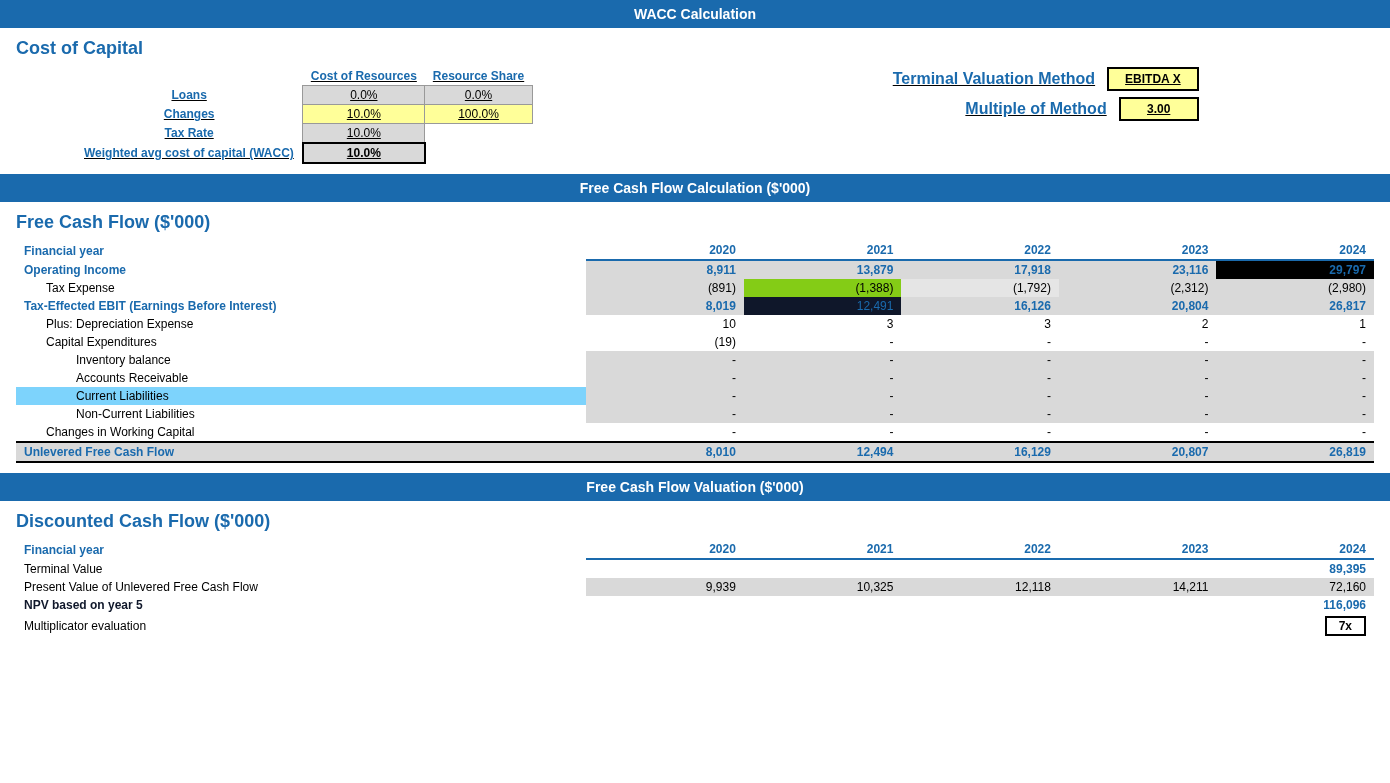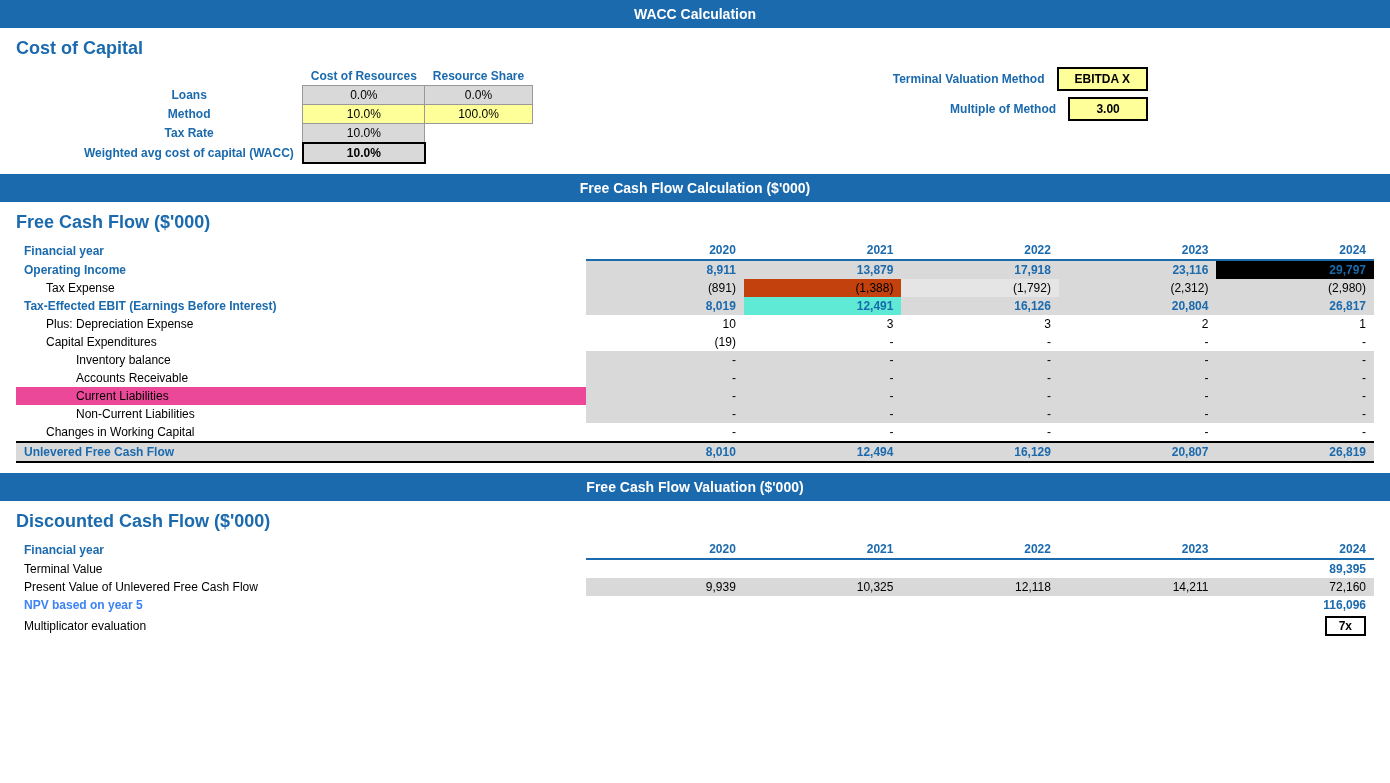--- a/index.html
+++ b/index.html
@@ -28,20 +28,21 @@
       font-size: 18px;
       font-weight: bold;
       color: #1a6aad;
       margin-bottom: 8px;
     }
     
     .cost-of-capital-layout {
       display: flex;
       align-items: flex-start;
       gap: 40px;
+      text-decoration: underline;
     }
     .cost-table {
       margin-left: 60px;
     }
     .cost-table table {
       border-collapse: collapse;
     }
     .cost-table table th {
       color: #1a6aad;
       font-weight: bold;
@@ -76,21 +77,21 @@
       align-items: flex-end;
     }
     .terminal-row {
       display: flex;
       align-items: center;
       gap: 12px;
     }
     .terminal-label {
       color: #1a6aad;
       font-weight: bold;
-      font-size: 12px;
+      font-size: 16px;
       text-align: center;
     }
     .terminal-value {
       background: #ffff99;
       border: 2px solid #000;
       padding: 3px 16px;
       font-weight: bold;
       color: #000;
       font-size: 12px;
       text-align: center;
@@ -167,21 +168,21 @@
         </thead>
         <tbody>
 
           <tr>
             <td class="row-label">Loans</td>
             <td class="cell-gray cell-border-gray" style="min-width:80px;">0.0%</td>
             <td class="cell-gray cell-border-gray" style="min-width:80px;">0.0%</td>
           </tr>
 
           <tr>
-            <td class="row-label">Method</td>
+            <td class="row-label">Changes</td>
             <td class="cell-yellow cell-border-gray">10.0%</td>
             <td class="cell-yellow cell-border-gray">100.0%</td>
           </tr>
 
           <tr>
             <td class="row-label">Tax Rate</td>
             <td class="cell-gray cell-border-gray">10.0%</td>
             <td></td>
           </tr>
 
@@ -237,29 +238,29 @@
           <td class="label-col" style="font-weight: bold; color: rgb(26, 106, 173); background: rgb(255, 255, 255);">Operating Income</td>
           <td style="background: rgb(217, 217, 217); font-weight: bold; color: rgb(26, 106, 173);">8,911</td>
           <td style="background: rgb(217, 217, 217); font-weight: bold; color: rgb(26, 106, 173);">13,879</td>
           <td style="background: rgb(217, 217, 217); font-weight: bold; color: rgb(26, 106, 173);">17,918</td>
           <td style="background: rgb(217, 217, 217); font-weight: bold; color: rgb(26, 106, 173);">23,116</td>
           <td style="background: #000000; font-weight: bold; color: rgb(26, 106, 173);">29,797</td>
         </tr>
         <tr>
           <td class="label-col" style="padding-left: 30px; font-weight: normal; color: rgb(0, 0, 0); background: rgb(255, 255, 255);">Tax Expense</td>
           <td style="background: rgb(217, 217, 217); font-weight: normal; color: rgb(0, 0, 0);">(891)</td>
-          <td style="background: #c2410c; font-weight: normal; color: rgb(0, 0, 0);">(1,388)</td>
+          <td style="background: #84cc16; font-weight: normal; color: rgb(0, 0, 0);">(1,388)</td>
           <td style="background: #e5e5e5; font-weight: normal; color: rgb(0, 0, 0);">(1,792)</td>
           <td style="background: rgb(217, 217, 217); font-weight: normal; color: rgb(0, 0, 0);">(2,312)</td>
           <td style="background: rgb(217, 217, 217); font-weight: normal; color: rgb(0, 0, 0); margin-top: 47px;">(2,980)</td>
         </tr>
         <tr>
           <td class="label-col" style="font-weight: bold; color: rgb(26, 106, 173); background: rgb(255, 255, 255);">Tax-Effected EBIT (Earnings Before Interest)</td>
           <td style="background: rgb(217, 217, 217); font-weight: bold; color: rgb(26, 106, 173); padding-left: 12px;">8,019</td>
-          <td style="background: #5eead4; font-weight: bold; color: rgb(26, 106, 173);">12,491</td>
+          <td style="background: #0f172a; font-weight: normal; color: rgb(26, 106, 173);">12,491</td>
           <td style="background: rgb(217, 217, 217); font-weight: bold; color: rgb(26, 106, 173);">16,126</td>
           <td style="background: rgb(217, 217, 217); font-weight: bold; color: rgb(26, 106, 173);">20,804</td>
           <td style="background: rgb(217, 217, 217); font-weight: bold; color: rgb(26, 106, 173);">26,817</td>
         </tr>
         <tr>
           <td class="label-col" style="padding-left: 30px; font-weight: normal; color: rgb(0, 0, 0); background: rgb(255, 255, 255);">Plus: Depreciation Expense</td>
           <td style="background: rgb(255, 255, 255); font-weight: normal; color: rgb(0, 0, 0);">10</td>
           <td style="background: rgb(255, 255, 255); font-weight: normal; color: rgb(0, 0, 0);">3</td>
           <td style="background: rgb(255, 255, 255); font-weight: normal; color: rgb(0, 0, 0);">3</td>
           <td style="background: rgb(255, 255, 255); font-weight: normal; color: rgb(0, 0, 0);">2</td>
@@ -283,21 +284,21 @@
         </tr>
         <tr>
           <td class="label-col" style="padding-left: 60px; font-weight: normal; color: rgb(0, 0, 0); background: rgb(255, 255, 255);">Accounts Receivable</td>
           <td style="background: rgb(217, 217, 217); font-weight: normal; color: rgb(0, 0, 0);">-</td>
           <td style="background: rgb(217, 217, 217); font-weight: normal; color: rgb(0, 0, 0);">-</td>
           <td style="background: rgb(217, 217, 217); font-weight: normal; color: rgb(0, 0, 0);">-</td>
           <td style="background: rgb(217, 217, 217); font-weight: normal; color: rgb(0, 0, 0);">-</td>
           <td style="background: rgb(217, 217, 217); font-weight: normal; color: rgb(0, 0, 0);">-</td>
         </tr>
         <tr>
-          <td class="label-col" style="padding-left: 60px; font-weight: normal; color: rgb(0, 0, 0); background: #ec4899;">Current Liabilities</td>
+          <td class="label-col" style="padding-left: 60px; font-weight: normal; color: rgb(0, 0, 0); background: #7dd3fc;">Current Liabilities</td>
           <td style="background: rgb(217, 217, 217); font-weight: normal; color: rgb(0, 0, 0);">-</td>
           <td style="background: rgb(217, 217, 217); font-weight: normal; color: rgb(0, 0, 0);">-</td>
           <td style="background: rgb(217, 217, 217); font-weight: normal; color: rgb(0, 0, 0);">-</td>
           <td style="background: rgb(217, 217, 217); font-weight: normal; color: rgb(0, 0, 0);">-</td>
           <td style="background: rgb(217, 217, 217); font-weight: normal; color: rgb(0, 0, 0);">-</td>
         </tr>
         <tr>
           <td class="label-col" style="padding-left: 60px; font-weight: normal; color: rgb(0, 0, 0); background: rgb(255, 255, 255);">Non-Current Liabilities</td>
           <td style="background: rgb(217, 217, 217); font-weight: normal; color: rgb(0, 0, 0);">-</td>
           <td style="background: rgb(217, 217, 217); font-weight: normal; color: rgb(0, 0, 0);">-</td>
@@ -361,21 +362,21 @@
         </tr>
         <tr>
           <td class="label-col">Present Value of Unlevered Free Cash Flow</td>
           <td style="background: rgb(217, 217, 217);">9,939</td>
           <td style="background: rgb(217, 217, 217);">10,325</td>
           <td style="background: rgb(217, 217, 217);">12,118</td>
           <td style="background: rgb(217, 217, 217);">14,211</td>
           <td style="background: rgb(217, 217, 217);">72,160</td>
         </tr>
         <tr>
-          <td class="label-col" style="font-weight: bold; color: #3b82f6;">NPV based on year 5</td>
+          <td class="label-col" style="font-weight: bold; color: #0f172a;">NPV based on year 5</td>
           <td style="font-weight: bold; color: rgb(26, 106, 173);"></td>
           <td style="font-weight: bold; color: rgb(26, 106, 173);"></td>
           <td style="font-weight: bold; color: rgb(26, 106, 173);"></td>
           <td style="font-weight: bold; color: rgb(26, 106, 173);"></td>
           <td style="font-weight: bold; color: rgb(26, 106, 173);">116,096</td>
         </tr>
         <tr>
           <td class="label-col">Multiplicator evaluation</td>
           <td></td>
           <td></td>

